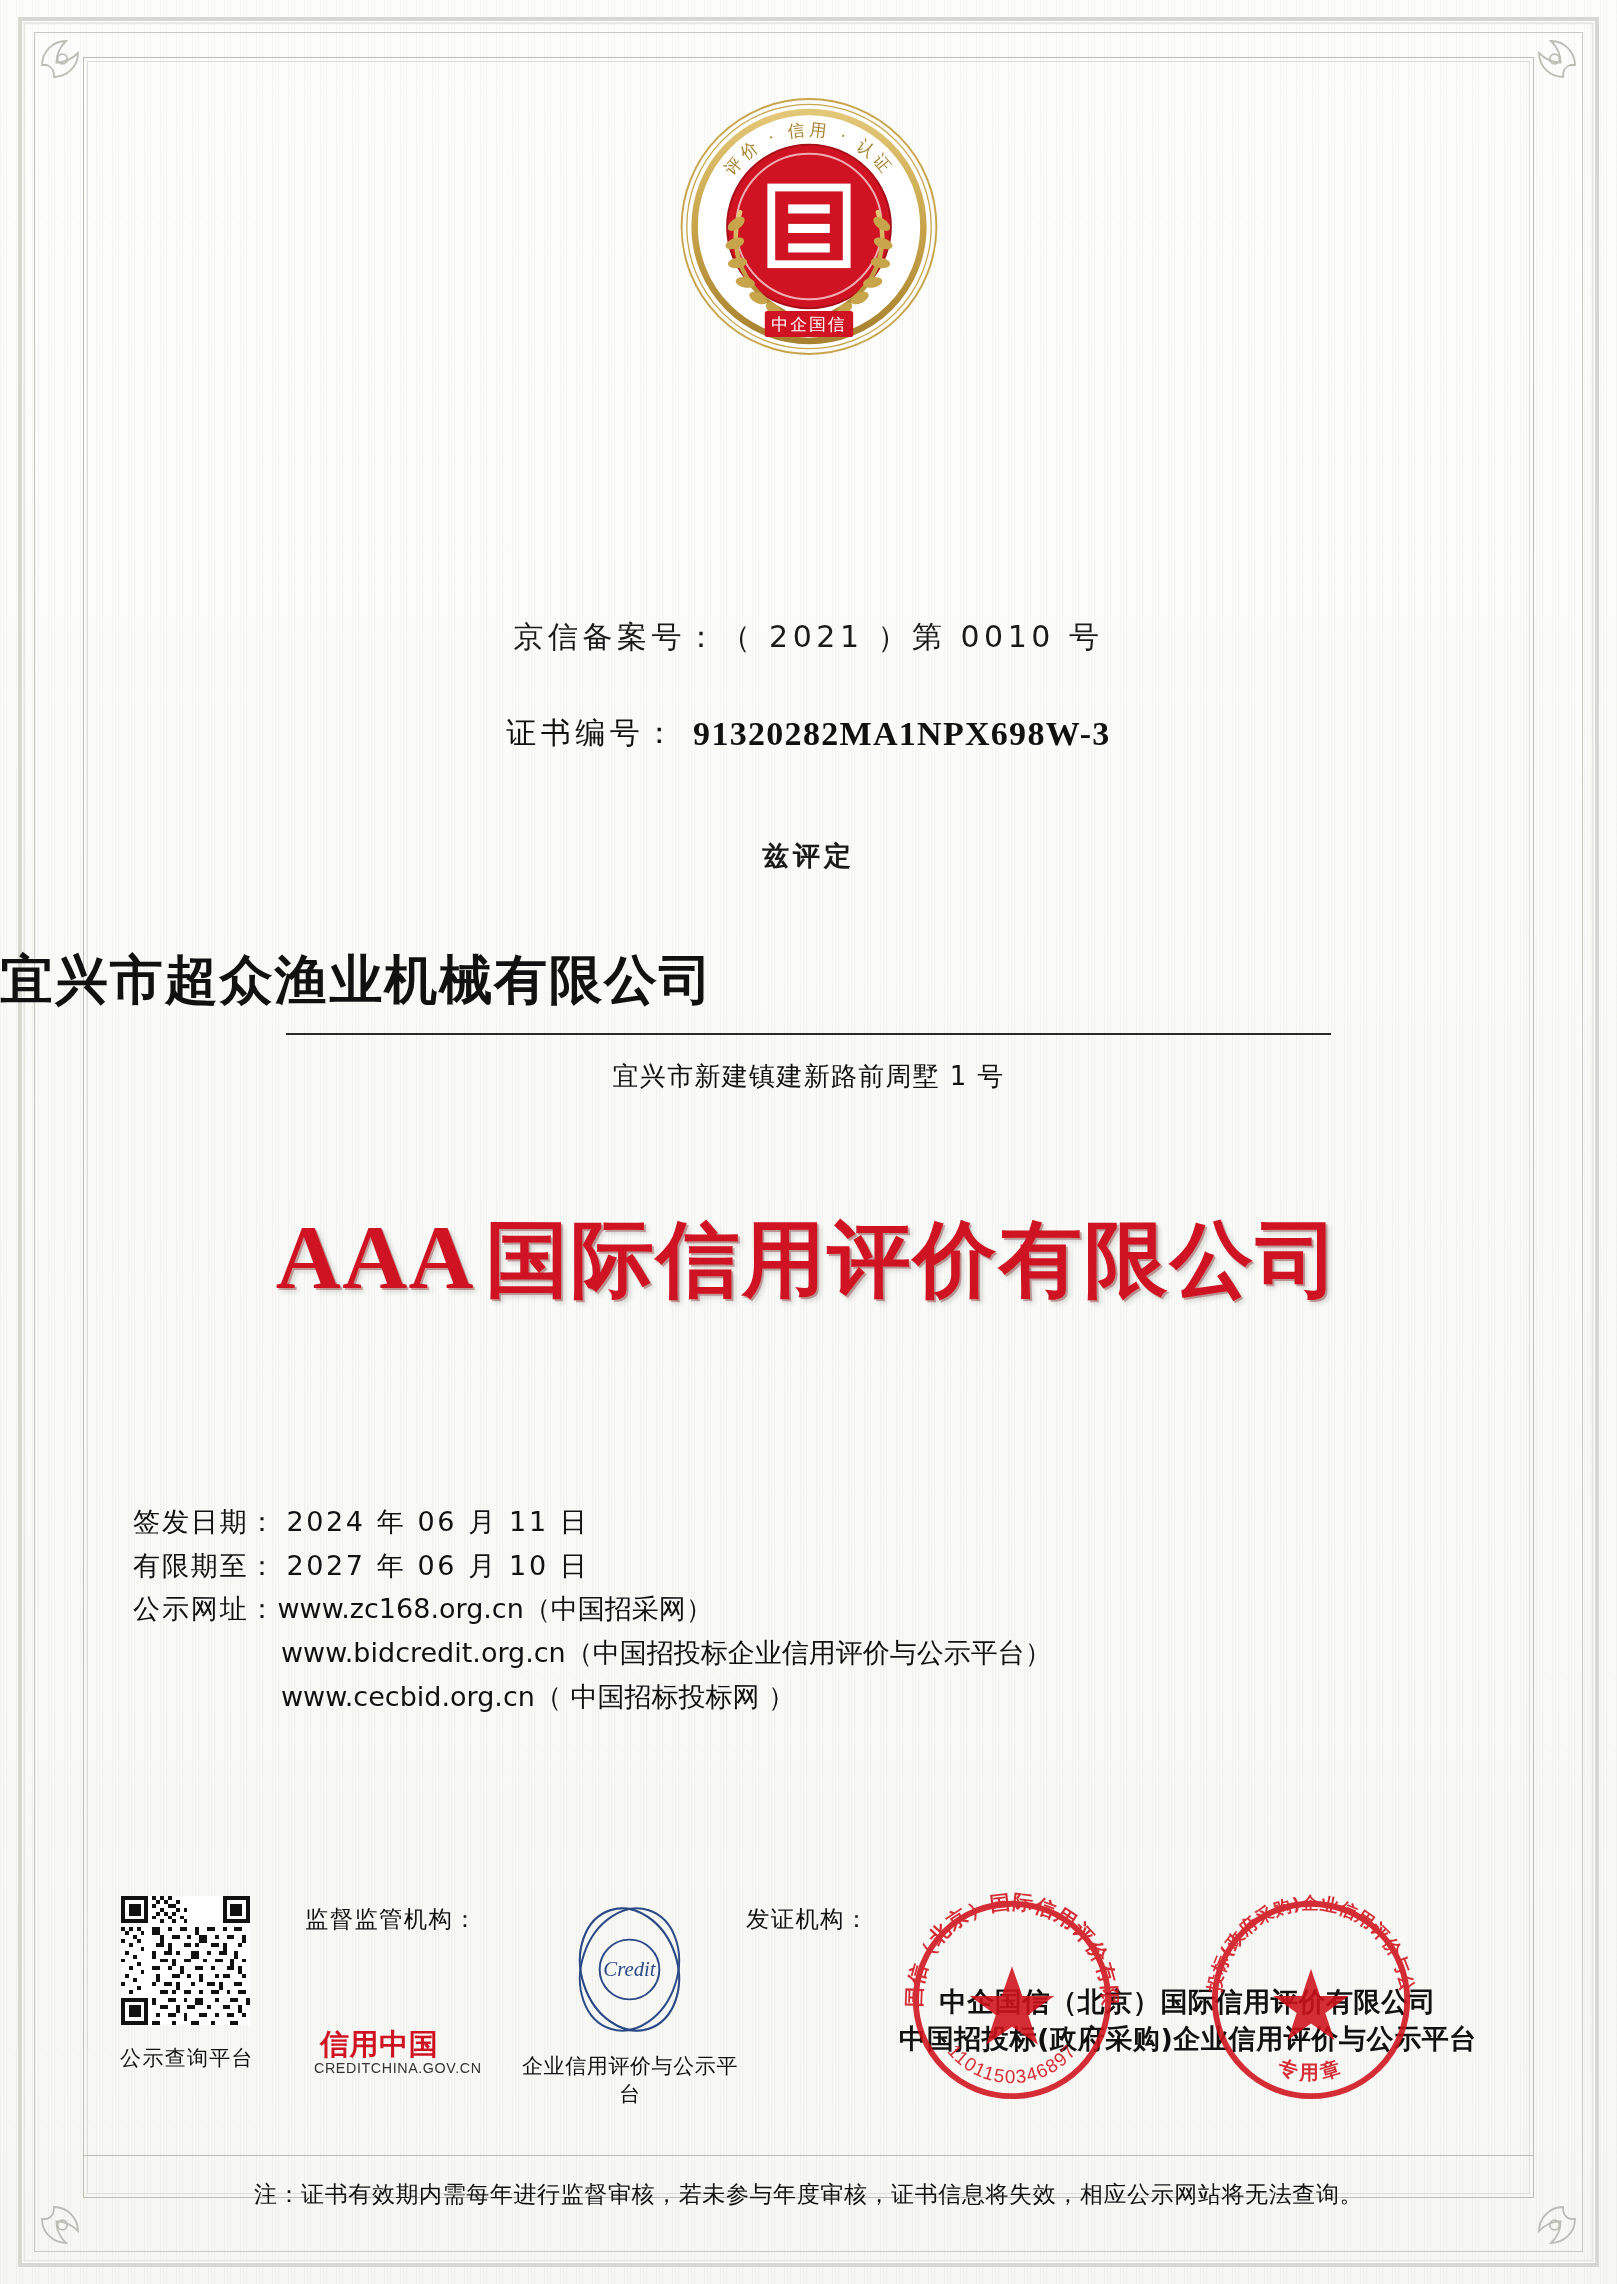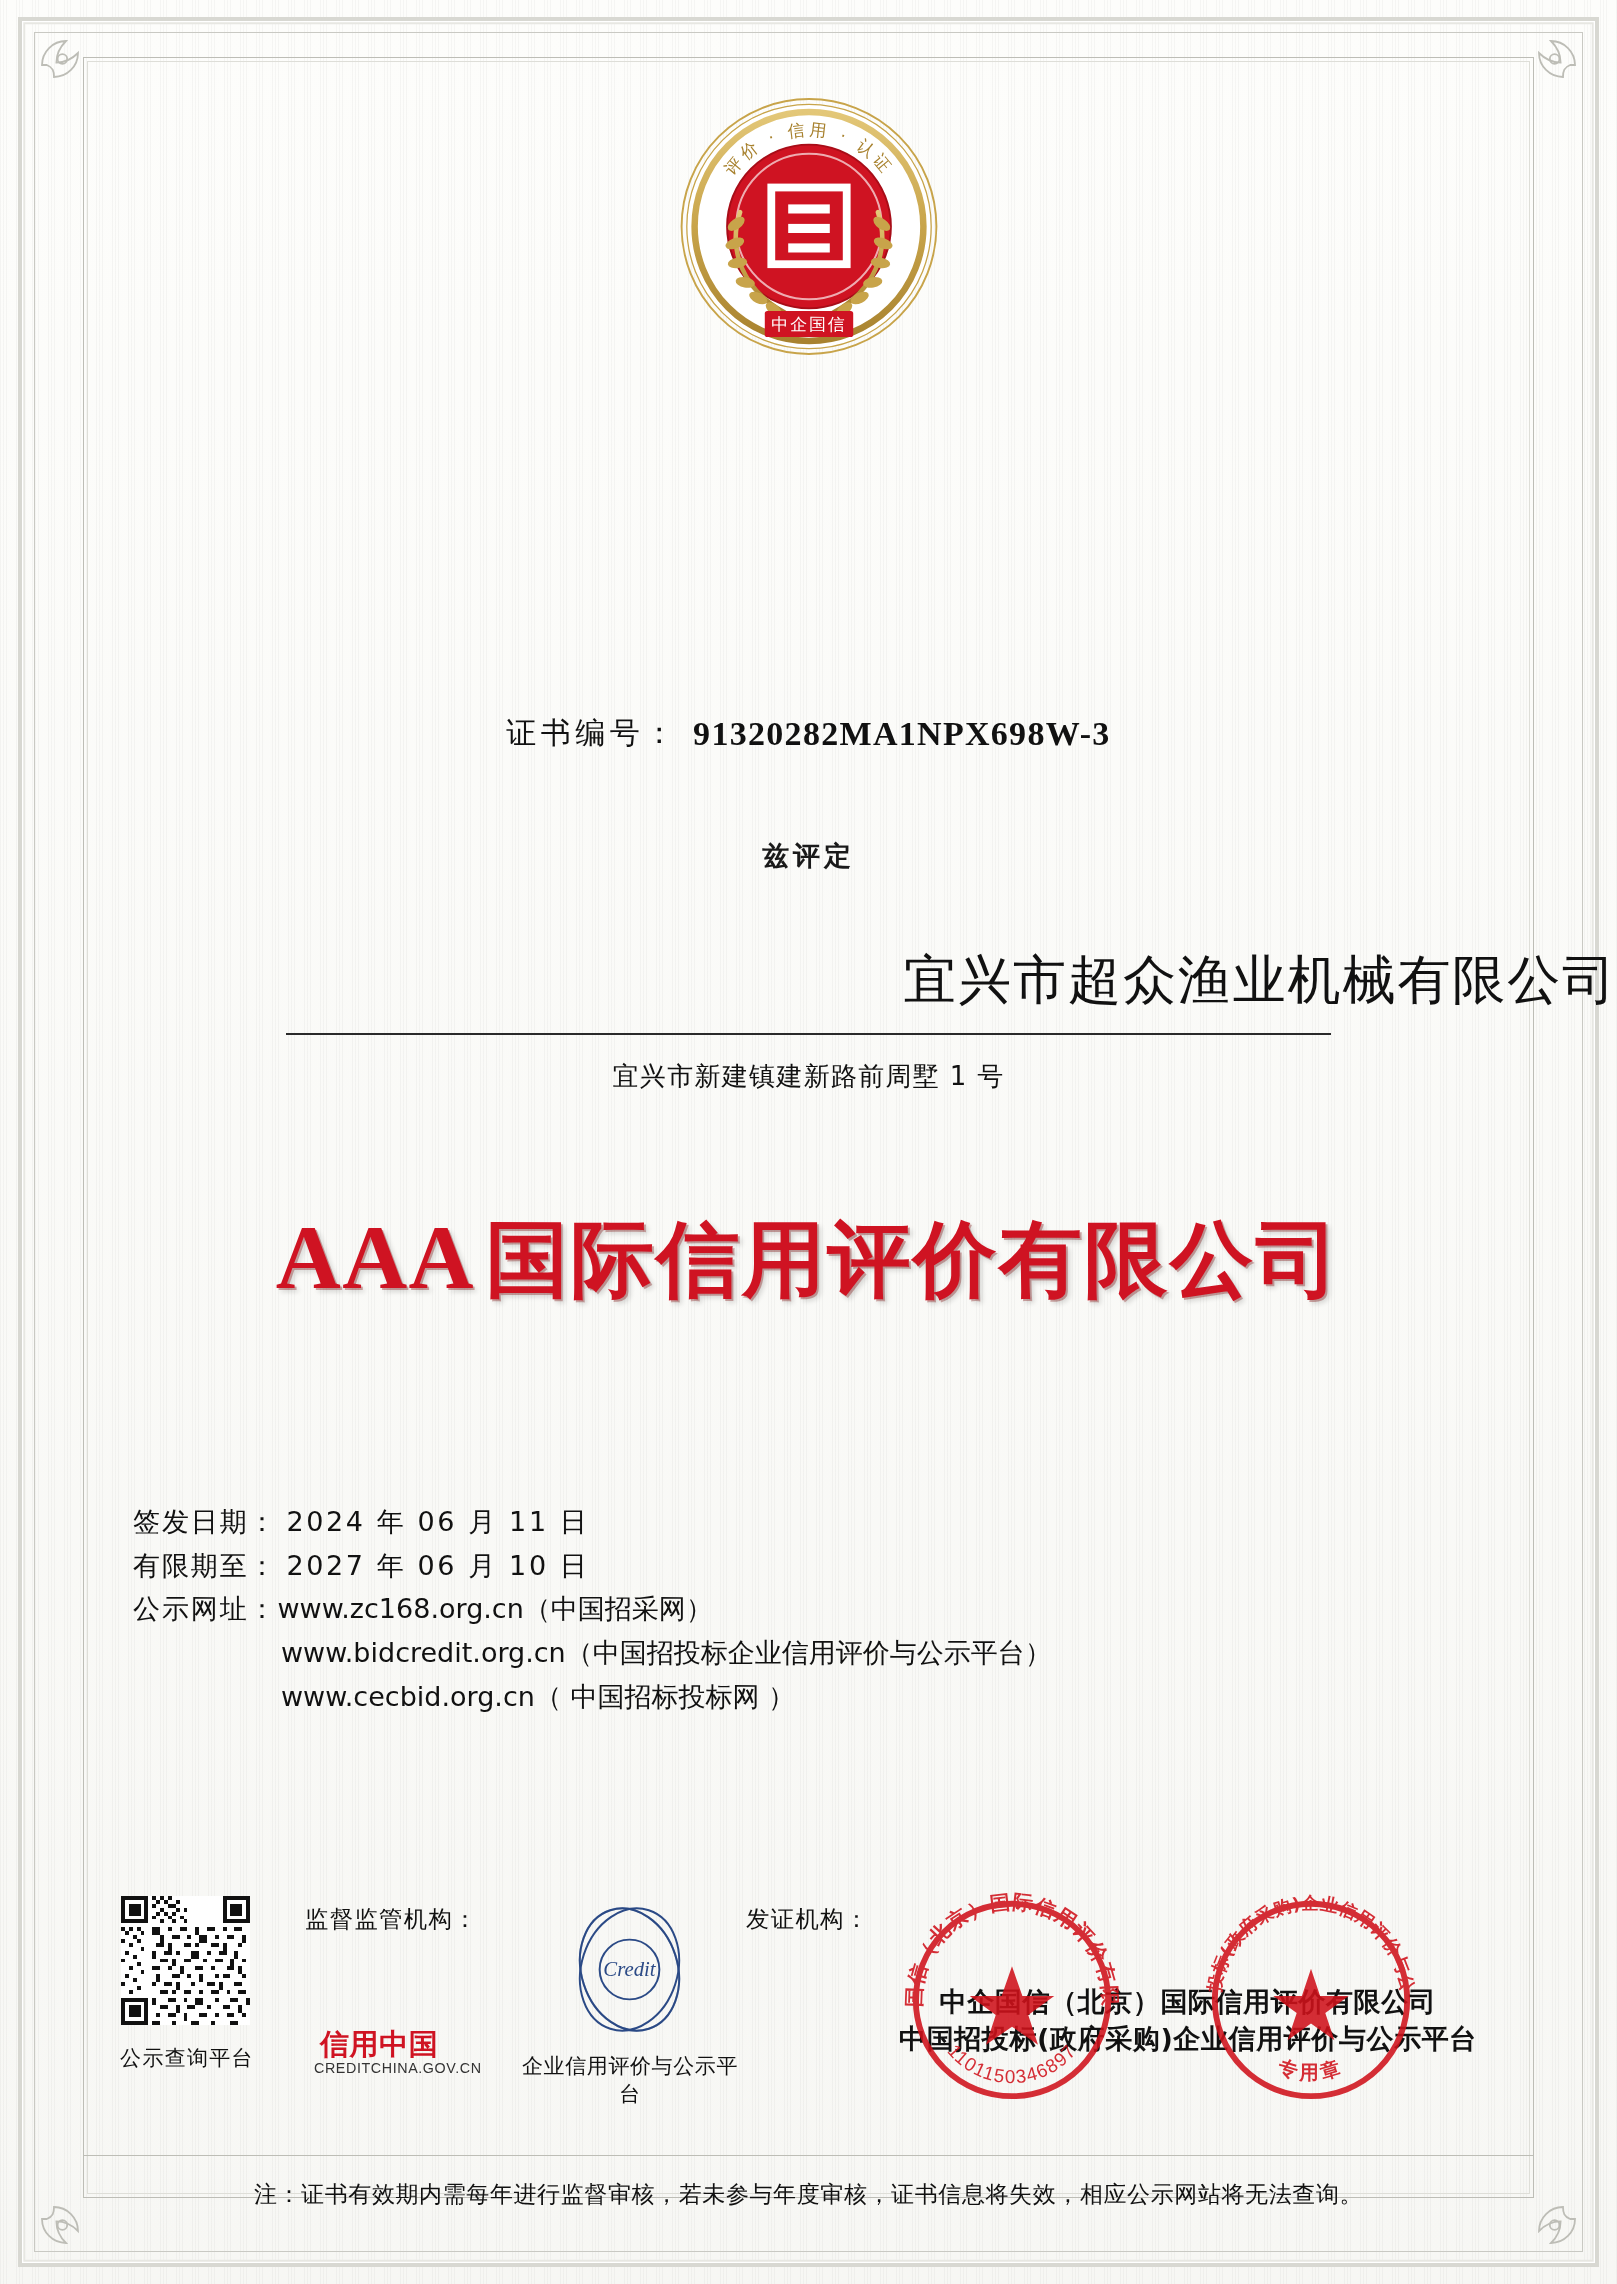--- a/index.html
+++ b/index.html
@@ -126,23 +126,23 @@
     font-weight: bold;
     font-size: 27px;
     letter-spacing: 3.9px;
     color: #1a1a1a;
   }
 
   .company-name {
     position: absolute;
     top: 945px;
     left: 0; right: 0;
-    text-align: right;
-    font-family: "DejaVu Sans", sans-serif;
-    font-weight: normal;
+    text-align: left;
+    font-family: "DejaVu Sans", sans-serif;
+    font-weight: bold;
     font-size: 53px;
     letter-spacing: 1.9px;
     color: #111;
   }
   .company-underline {
     position: absolute;
     top: 1033px;
     left: 286px;
     right: 286px;
     height: 1.9px;
@@ -412,20 +412,21 @@
       </g>
 
       <g>
         <rect x="142" y="340" width="136" height="40" rx="4" fill="#cf1322"></rect>
         <text x="210" y="369" text-anchor="middle" font-family="'DejaVu Sans', sans-serif" font-size="26" fill="#ffffff" letter-spacing="3">中企国信</text>
       </g>
     </svg>
   </div>
 
 
+  <div class="filing-line">京信备案号：（ 2021 ）第 0010 号</div>
 
   <div class="cert-no-line">
     <span class="cert-no-label">证书编号：</span><span class="cert-no-value">91320282MA1NPX698W-3</span>
   </div>
 
   <div class="hereby">兹评定</div>
 
   <div class="company-name">宜兴市超众渔业机械有限公司</div>
   <div class="company-underline"></div>
   <div class="company-addr">宜兴市新建镇建新路前周墅 1 号</div>

